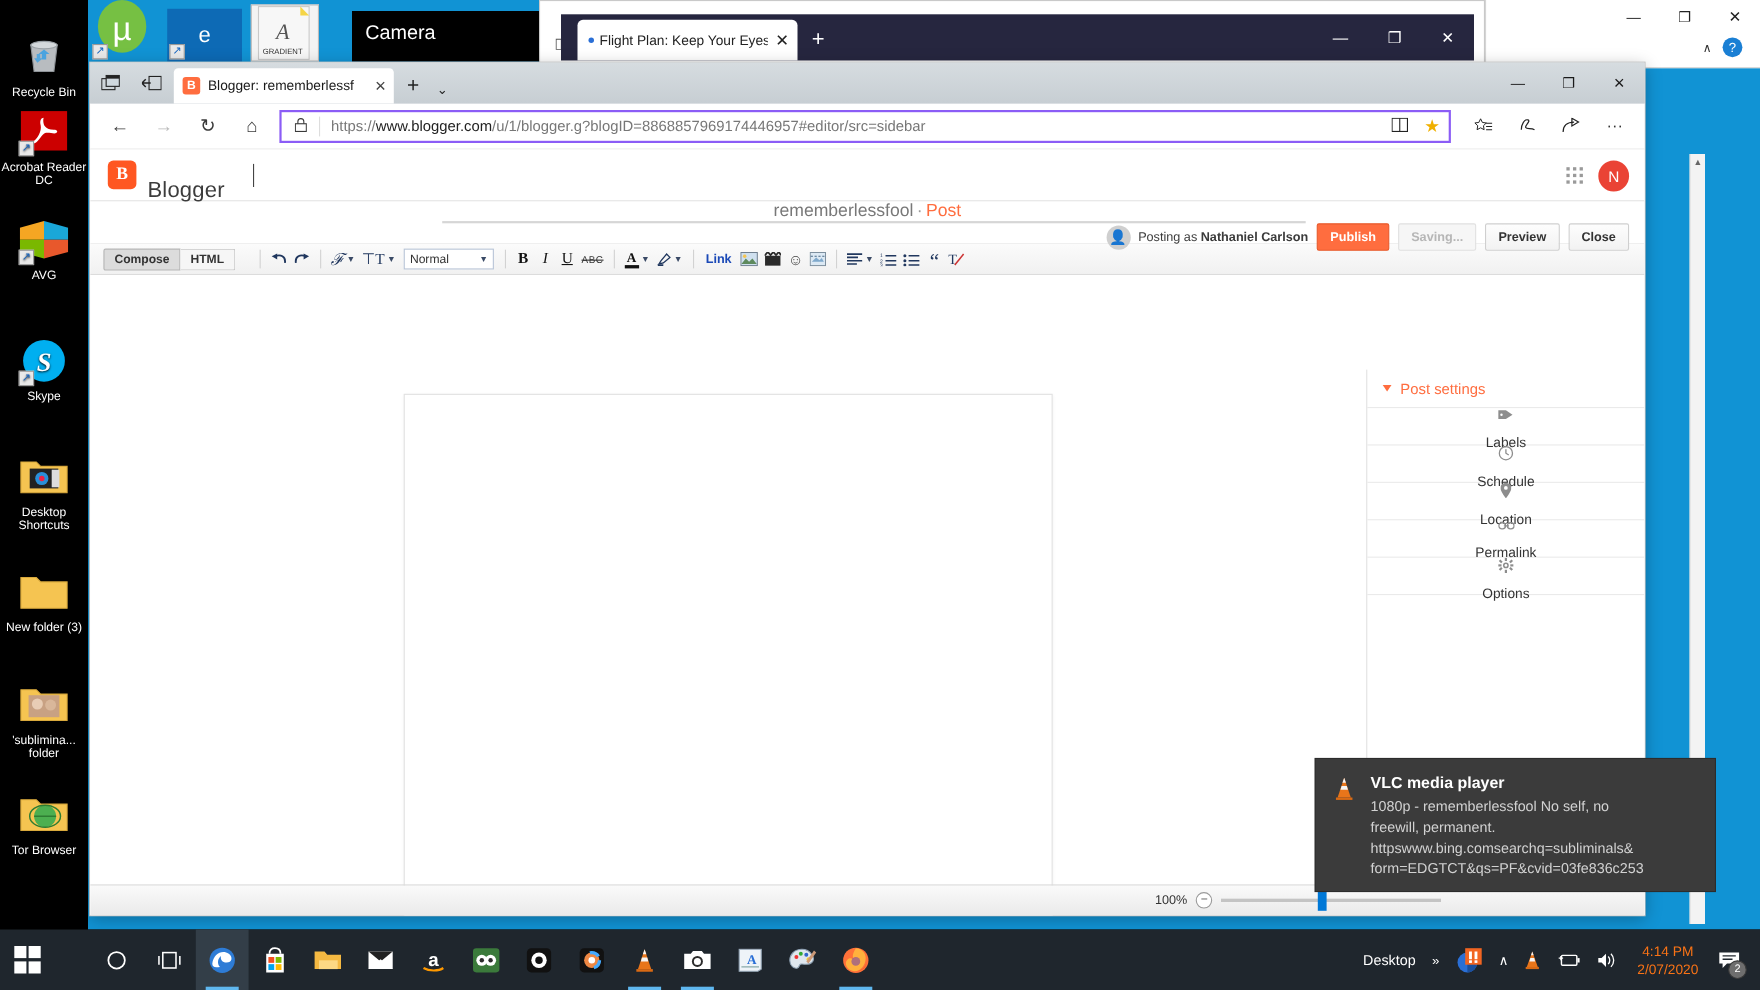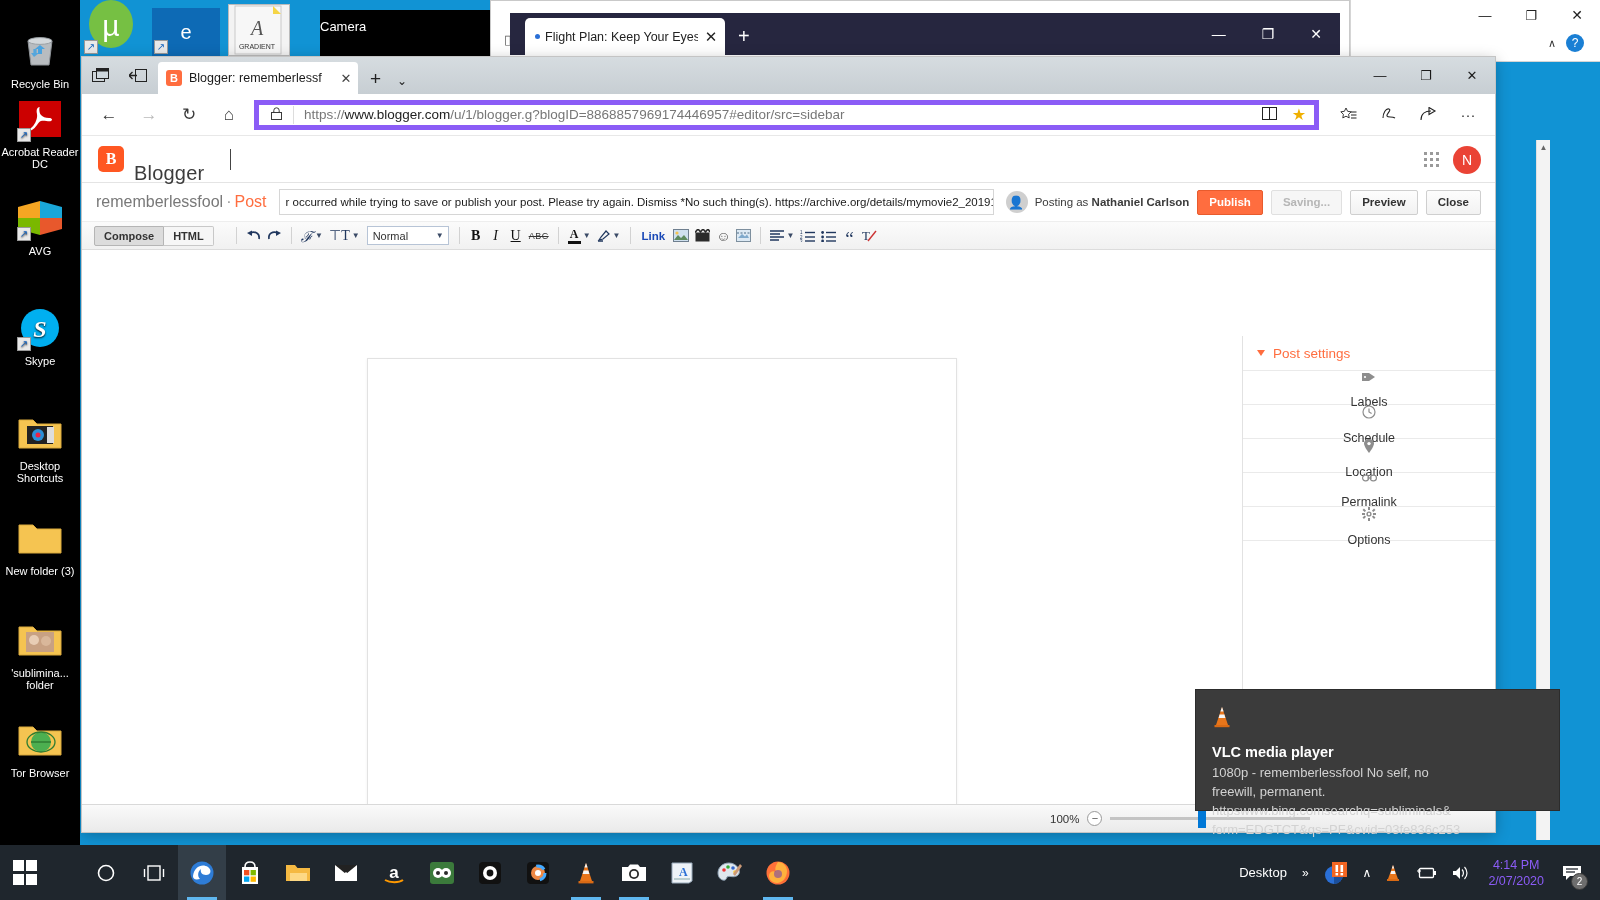--- a/index.html
+++ b/index.html
@@ -50,21 +50,21 @@
     display:flex; align-items:center; justify-content:center;
   }
   #bg-window-gradient {
     position:absolute; left:228px; top:4px; width:62px; height:52px;
     background:#f3f3f3; border:1px solid #bbb;
   }
   #camera-window {
     position:absolute; left:320px; top:10px; width:190px; height:46px;
     background:#000; color:#fff;
   }
-  #camera-window .title { font-size:13px; padding:9px 0 0 0; }
+  #camera-window .title { font-size:18px; padding:9px 0 0 12px; }
 
   #bg-browser-window {
     position:absolute; left:490px; top:0; width:860px; height:60px;
     background:#fff; border:1px solid #c9c9c9;
   }
   #bg-browser-toolbar {
     position:absolute; left:494px; top:22px; width:470px; height:34px;
     display:flex; align-items:center; gap:14px; padding-left:10px;
     color:#555; font-size:13px;
   }
@@ -153,21 +153,21 @@
   #edge-navbar {
     height:42px; background:#fff; display:flex; align-items:center;
     padding:0 8px; gap:2px; border-bottom:1px solid #e8e8e8;
   }
   .nav-btn {
     width:38px; height:34px; display:flex; align-items:center;
     justify-content:center; font-size:17px; color:#3a3a3a;
   }
   .nav-btn.dim { color:#b9b9b9; }
   #edge-addressbar {
-    flex:1; height:30px; border:5px solid #8b5cf6; background:#fff;
+    flex:1; height:30px; border:2px solid #8b5cf6; background:#fff;
     display:flex; align-items:center; margin:0 8px 0 4px;
   }
   #edge-addressbar .lock { width:34px; text-align:center; font-size:12px; color:#4a4a4a; }
   #edge-addressbar .divider { width:1px; height:18px; background:#ddd; }
   #edge-url {
     flex:1; font-size:13.5px; color:#222; padding-left:10px;
     white-space:nowrap; overflow:hidden;
   }
   #edge-url .dim { color:#777; }
   #edge-addressbar .ab-icon { width:30px; text-align:center; font-size:14px; color:#333; }
@@ -204,21 +204,21 @@
   #apps-grid i { width:3px; height:3px; background:#9a9a9a; display:block; }
   #user-avatar {
     width:28px; height:28px; border-radius:50%; background:#ea4335;
     color:#fff; font-size:14px; display:flex; align-items:center;
     justify-content:center;
   }
 
   
   #post-bar {
     height:39px; display:flex; align-items:center; padding:0 14px;
-    background:#fff; border-bottom:1px solid #eee; gap:0;
+    background:#fff; border-bottom:1px solid #eee; gap:0;flex-direction:column;
   }
   #post-breadcrumb { font-size:16px; color:#787878; white-space:nowrap; }
   #post-breadcrumb .sep { color:#999; margin:0 3px; }
   #post-breadcrumb .post-word { color:#ff6d3f; }
   #post-title-field {
     flex:1; height:26px; border:1px solid #d6d6d6; margin-left:12px;
     display:flex; align-items:center; padding:0 6px;
     font-size:11.5px; color:#1a1a1a; overflow:hidden; white-space:nowrap;
     max-width:785px;
   }
@@ -332,21 +332,20 @@
     background:#f3f3f3; border-left:1px solid #e0e0e0;
   }
   .scroll-arrow { text-align:center; font-size:8px; color:#666; padding-top:3px; }
 
   
   #vlc-toast {
     position:absolute; left:1196px; top:690px; width:363px; height:120px;
     background:#3b3b3b; color:#fff; padding:14px 16px 0 16px;
     display:flex; gap:12px; z-index:40;
     box-shadow:0 0 0 1px #2c2c2c;
-    flex-direction:column;
   }
   #vlc-toast .tcone { width:22px; flex:0 0 auto; padding-top:2px; }
   #vlc-title { font-size:14.5px; font-weight:bold; margin-bottom:3px; }
   #vlc-body { font-size:13px; color:#d2d2d2; line-height:19px; }
 
   
   #taskbar {
     position:absolute; left:0; bottom:0; width:1600px; height:55px;
     background:#1f262d; display:flex; align-items:center; z-index:50;
   }
@@ -374,21 +373,21 @@
   #tray {
     margin-left:auto; display:flex; align-items:center; height:55px;
     gap:0; padding-right:6px;
   }
   #tray .tr {
     padding:0 7px; display:flex; align-items:center; justify-content:center;
     color:#fff; font-size:14px; height:55px;
   }
   #tray-desktop { font-size:13px; color:#fff; padding:0 8px; }
   #tray-clock {
-    color:#8b5cf6; font-size:12.5px; line-height:16px; text-align:center;
+    color:#f97316; font-size:12.5px; line-height:16px; text-align:center;
     padding:0 10px;
   }
   #action-center {
     position:relative; padding:0 12px 0 8px; color:#fff; font-size:16px;
     height:55px; display:flex; align-items:center;
   }
   #ac-badge {
     position:absolute; right:6px; bottom:10px; width:17px; height:17px;
     border-radius:50%; background:#6e6e6e; color:#fff; font-size:10px;
     display:flex; align-items:center; justify-content:center;

